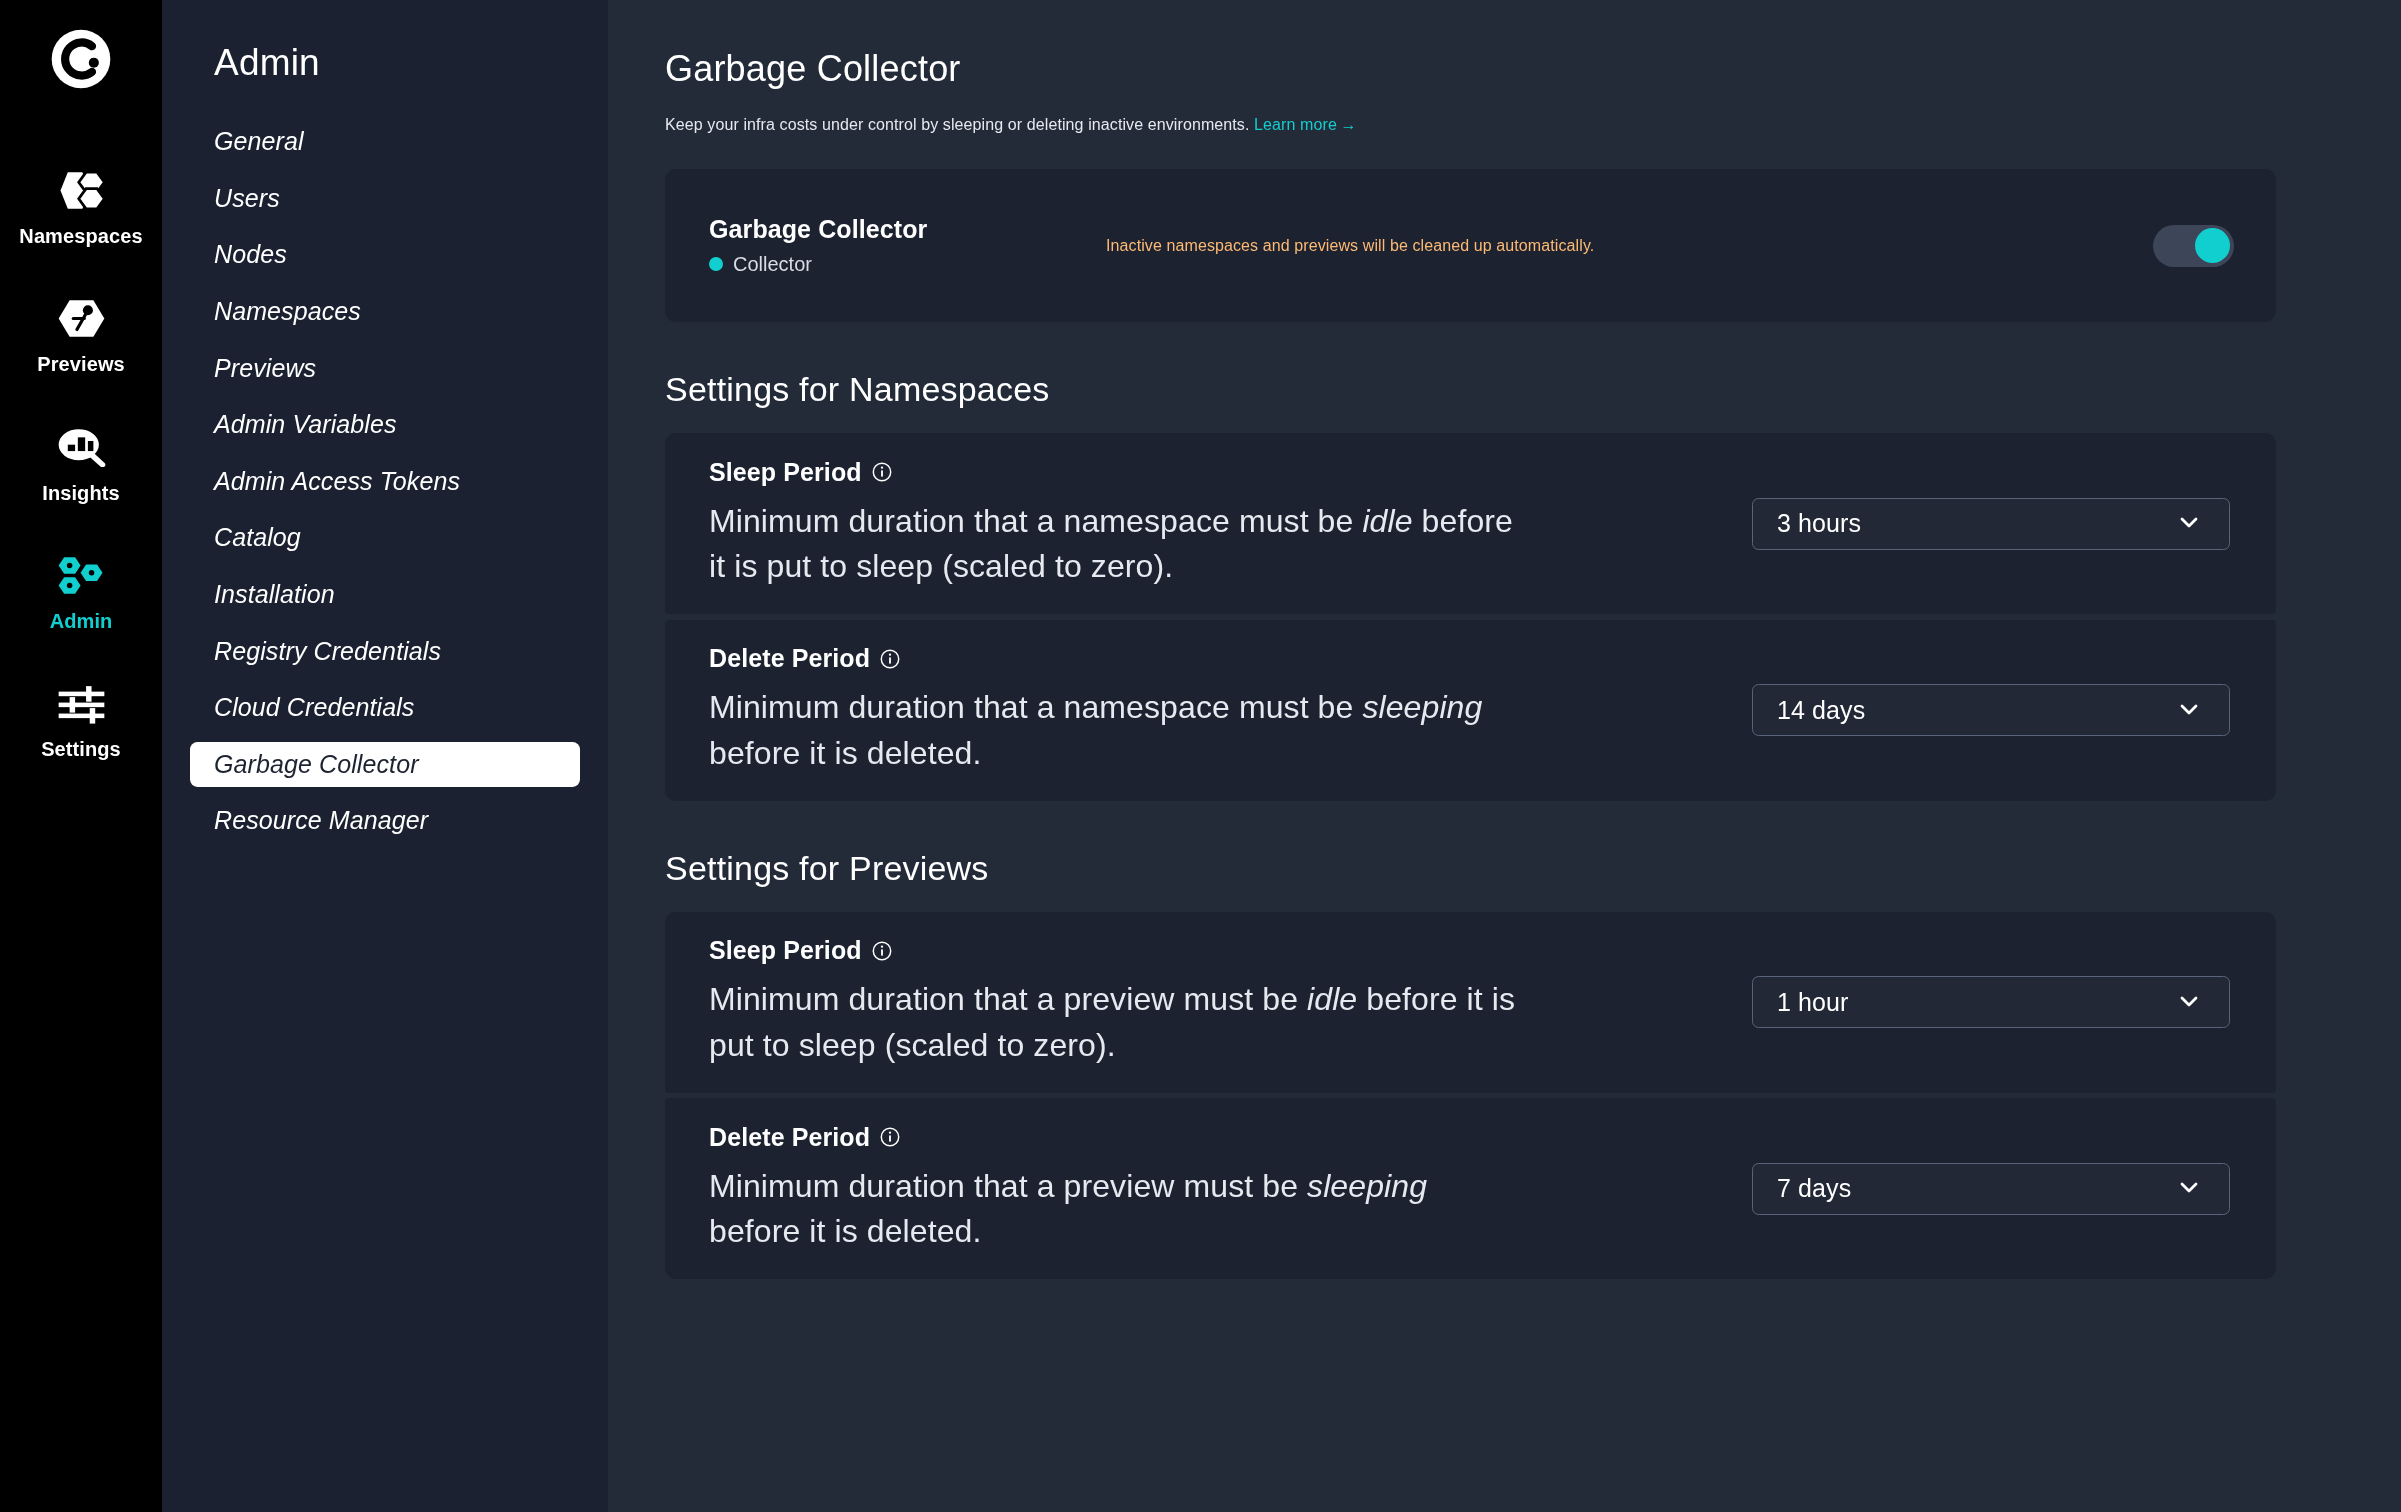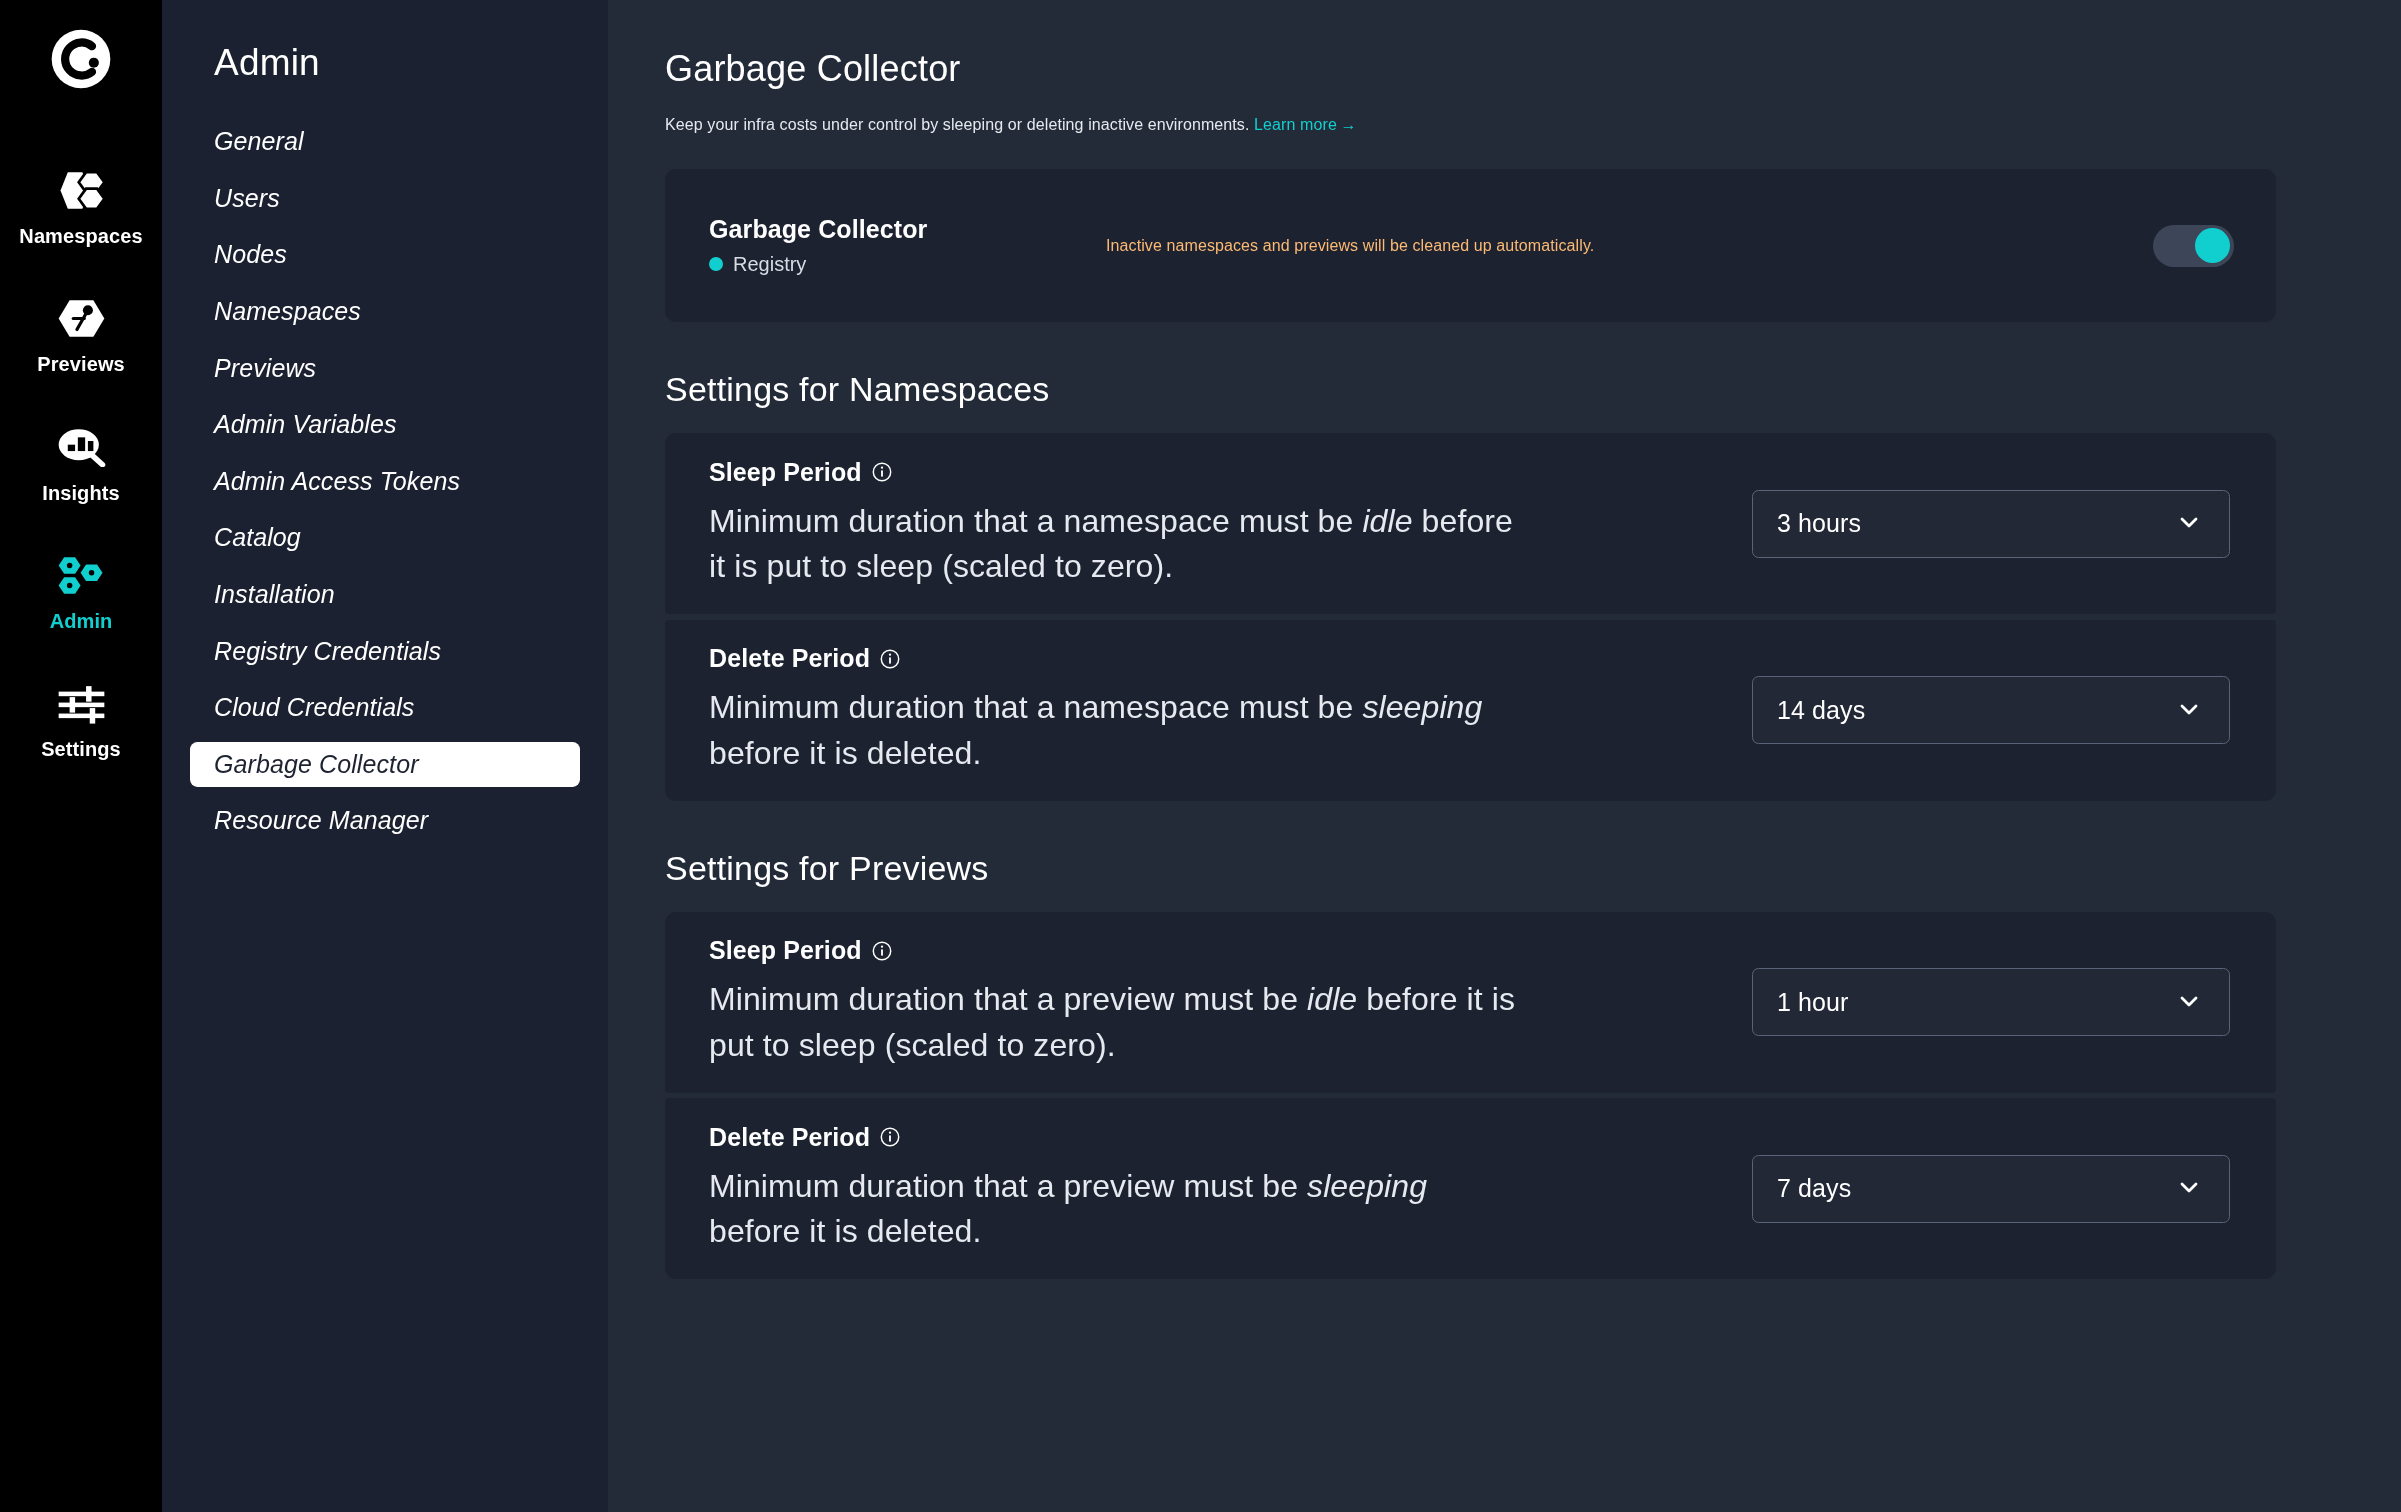--- a/index.html
+++ b/index.html
@@ -249,21 +249,21 @@
     line-height: 1.42;
     letter-spacing: 0.1px;
     max-width: 812px;
   }
 
   .setting-desc em { font-style: italic; }
 
   .select {
     width: 478px;
     flex: 0 0 478px;
-    height: 68px;
+    height: 52px;
     background: #222836;
     border: 1.5px solid #5a6479;
     border-radius: 6.5px;
     display: flex;
     align-items: center;
     justify-content: space-between;
     padding: 0 26px 0 24px;
     cursor: pointer;
   }
 
@@ -381,21 +381,21 @@
 
     <p class="page-subtitle"><span>Keep your infra costs under control by sleeping or deleting inactive environments.</span>
       <a class="learn-more"><span>Learn more</span><span class="arrow">→</span></a>
     </p>
 
     <section class="status-card">
       <div class="status-left">
         <div class="status-name">Garbage Collector</div>
         <div class="status-state">
           <span class="status-dot"></span>
-          <span>Registry</span>
+          <span>Collector</span>
         </div>
       </div>
       <div class="status-desc">Inactive namespaces and previews will be cleaned up automatically.</div>
       <div class="toggle">
         <span class="knob"></span>
       </div>
     </section>
 
     <section class="section-block">
       <h2 class="section-title">Settings for Namespaces</h2>

